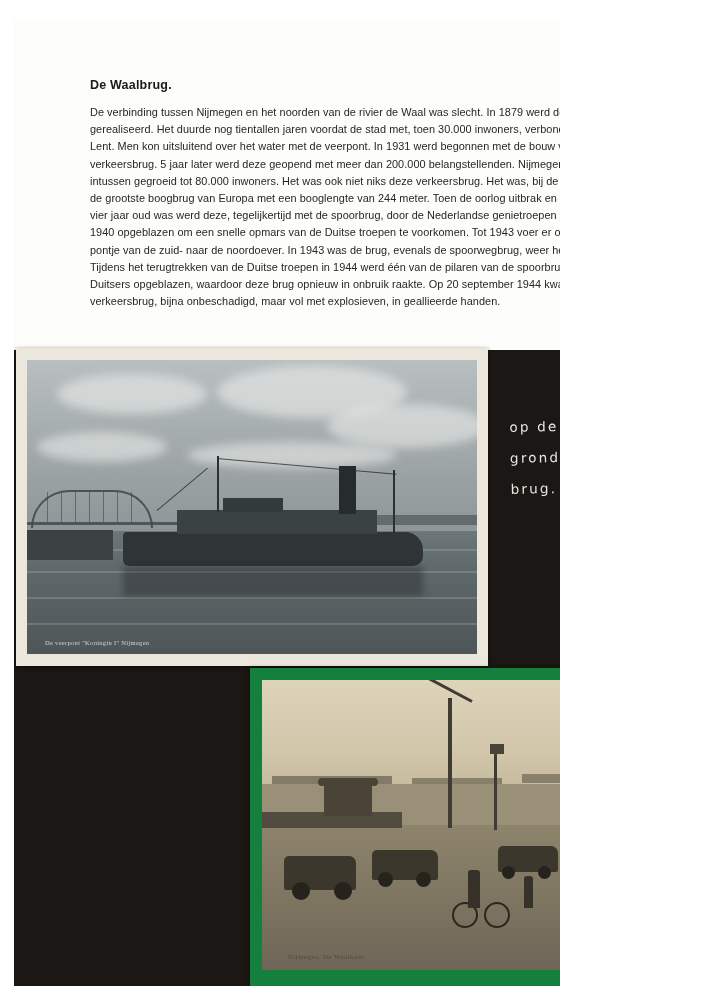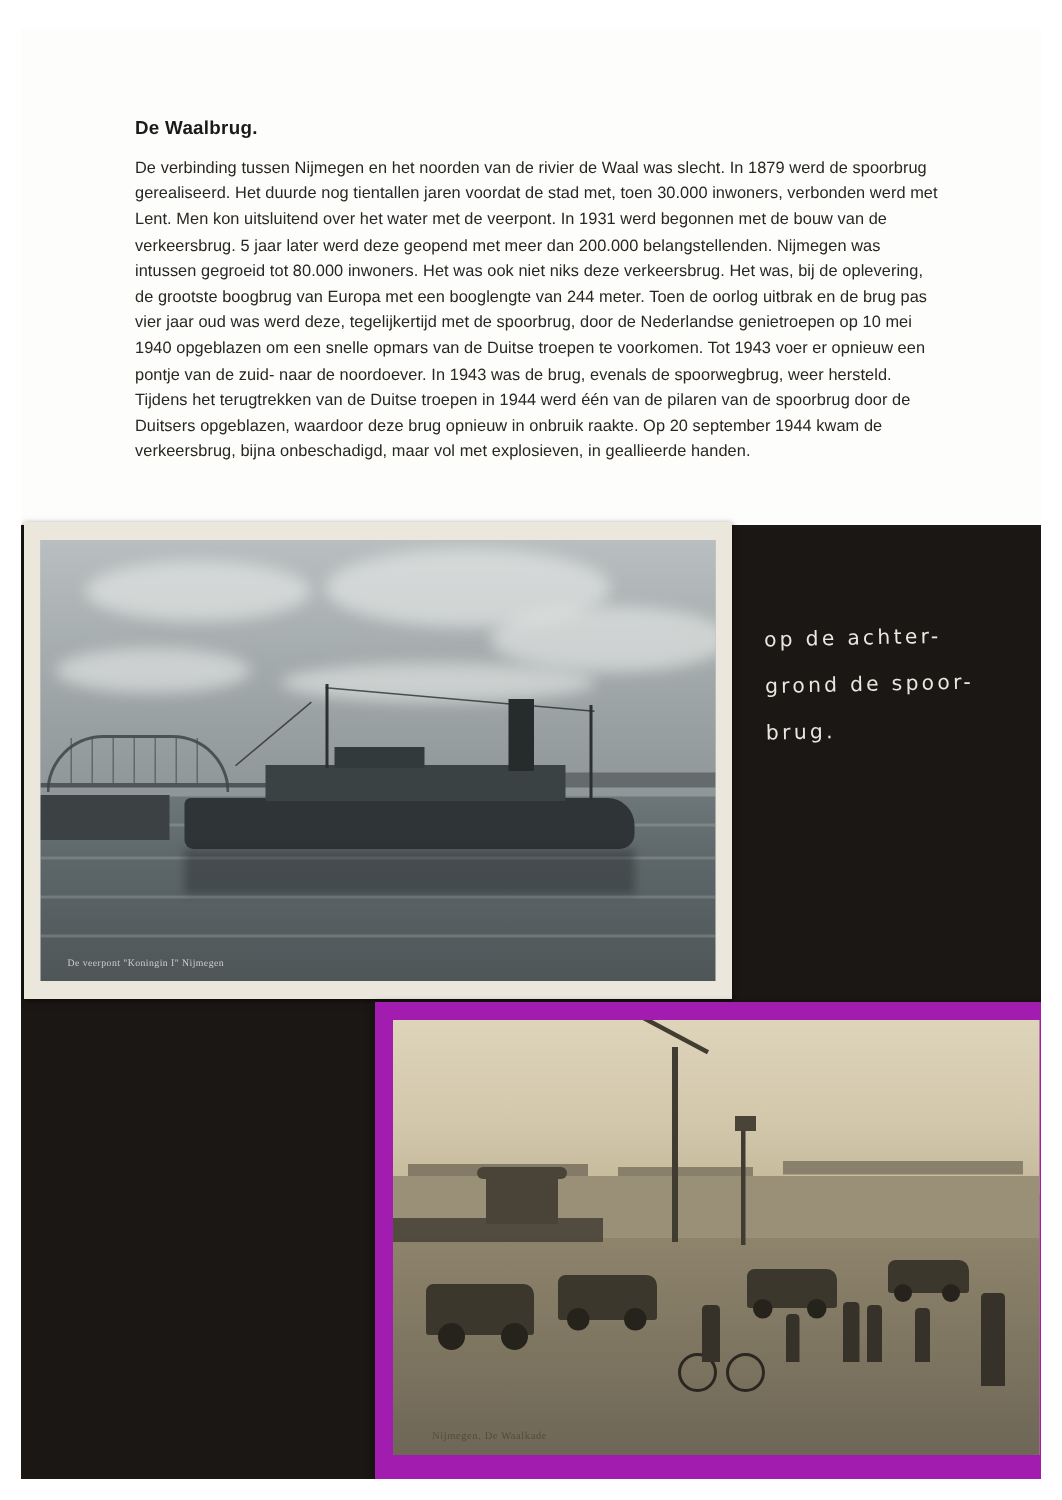--- a/index.html
+++ b/index.html
@@ -5,21 +5,21 @@
   html, body {
     margin: 0;
     padding: 0;
     background: #ffffff;
   }
   body {
     font-family: "Liberation Sans", sans-serif;
   }
   .page {
     position: relative;
-    width: 708px;
+    width: 560px;
     height: 1000px;
     background: #ffffff;
     overflow: hidden;
   }
   
   .board {
     position: absolute;
     left: 14px;
     top: 18px;
     width: 680px;
@@ -224,21 +224,21 @@
     transform: rotate(-1.2deg);
   }
 
   
   .card2 {
     position: absolute;
     left: 236px;
     top: 650px;
     width: 455px;
     height: 330px;
-    background: #a21caf;
+    background: #15803d;
     box-shadow: 0 1px 5px rgba(0,0,0,0.6);
     text-align: right;
   }
   .card2-photo {
     position: absolute;
     left: 12px;
     top: 12px;
     width: 431px;
     height: 290px;
     overflow: hidden;

